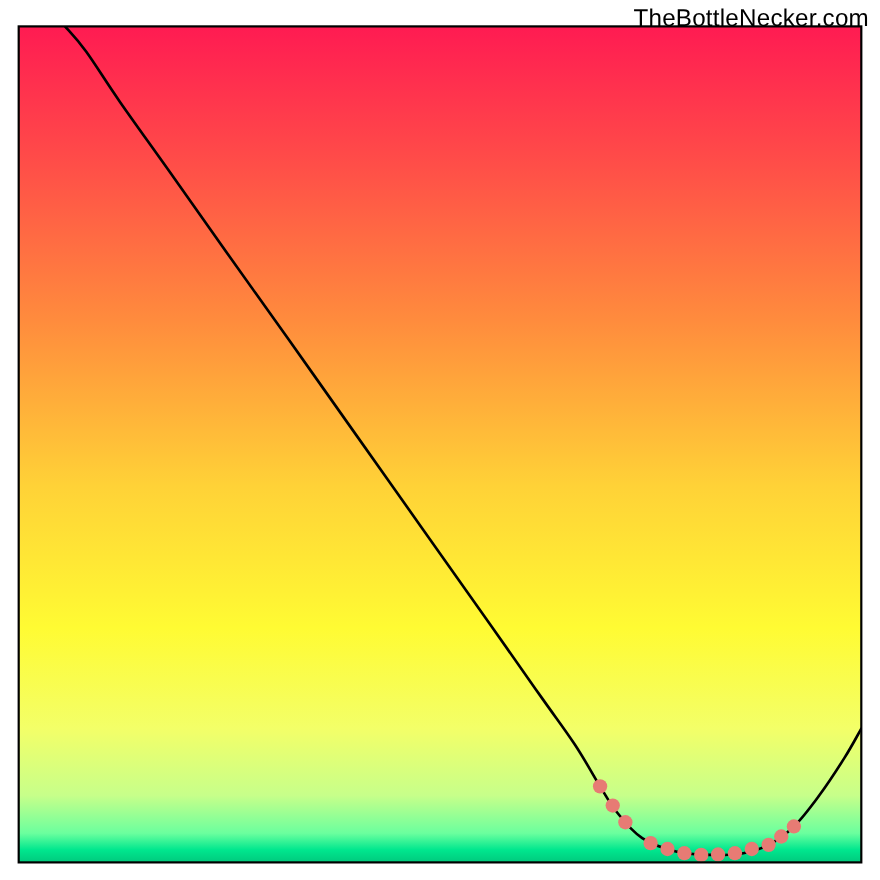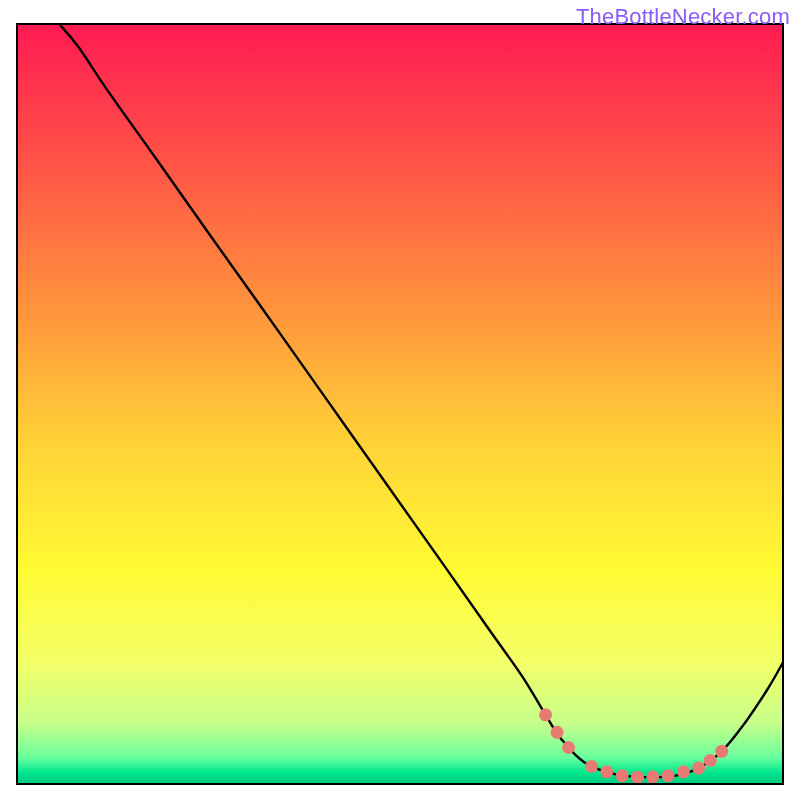--- a/index.html
+++ b/index.html
@@ -17,21 +17,21 @@
   }
   svg {
     display: block;
   }
   .watermark {
     position: absolute;
     top: 4px;
     right: 10px;
     font-family: Arial, Helvetica, sans-serif;
     font-size: 22px;
-    color: #8b5cf6;
+    color: #000000;
     font-weight: 400;
     letter-spacing: 0.2px;
   }
 </style>
 </head>
 <body>
 
 <div class="container">
   <svg id="chart-svg" width="800" height="800" viewBox="0 0 800 800">
     <defs>

